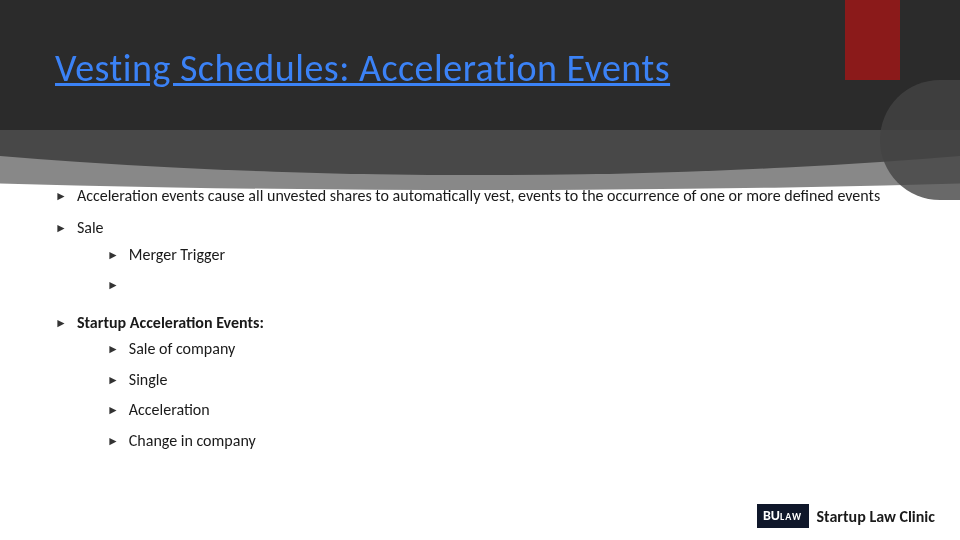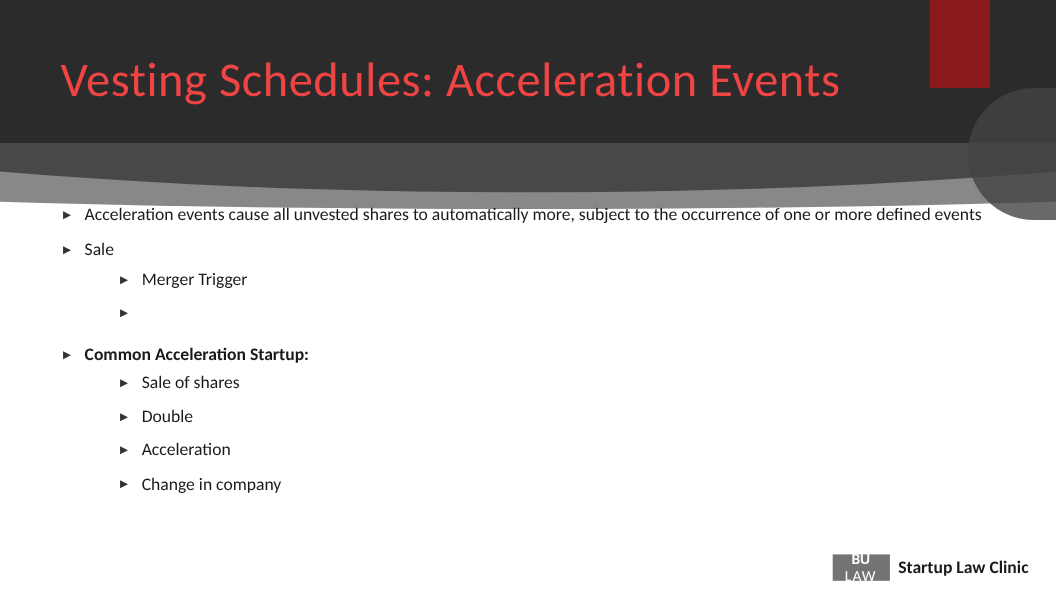--- a/index.html
+++ b/index.html
@@ -64,25 +64,26 @@
     
     .title-area {
       position: absolute;
       top: 45px;
       left: 55px;
       right: 130px;
       z-index: 20;
     }
 
     .slide-title {
-      color: #ef4444;
-      font-size: 44px;
+      color: #3b82f6;
+      font-size: 38px;
       font-weight: 300;
       letter-spacing: 0.5px;
       white-space: nowrap;
+      text-decoration: underline;
     }
 
     
     .content-area {
       position: absolute;
       top: 185px;
       left: 55px;
       right: 55px;
       bottom: 60px;
       z-index: 20;
@@ -149,39 +150,39 @@
       bottom: 12px;
       right: 25px;
       display: flex;
       align-items: center;
       z-index: 30;
     }
 
     .bu-logo-box {
       width: 52px;
       height: 24px;
-      background: #737373;
-      display: flex;
-      flex-direction: column;
+      background: #0f172a;
+      display: flex;
+      flex-direction: row;
       align-items: center;
       justify-content: center;
       margin-right: 8px;
     }
 
     .bu-logo-text-bu {
       color: #ffffff;
       font-size: 14px;
       font-weight: 700;
       line-height: 1;
     }
 
     .bu-logo-text-law {
       color: #ffffff;
-      font-size: 14px;
-      font-weight: 400;
+      font-size: 10px;
+      font-weight: 700;
       letter-spacing: 1px;
       line-height: 1;
       margin-top: 1px;
     }
 
     .startup-law-clinic {
       color: #1a1a1a;
       font-size: 16px;
       font-weight: 600;
     }
@@ -210,21 +211,21 @@
 </div>
 
 <div class="title-area">
   <h1 class="slide-title">Vesting Schedules: Acceleration Events</h1>
 </div>
 
 <div class="content-area">
 
   <div class="bullet-item">
     <span class="bullet-arrow">►</span>
-    <span class="bullet-text">Acceleration events cause all unvested shares to automatically more, subject to the occurrence of one or more defined events</span>
+    <span class="bullet-text">Acceleration events cause all unvested shares to automatically vest, events to the occurrence of one or more defined events</span>
   </div>
 
   <div class="bullet-item">
     <span class="bullet-arrow">►</span>
     <div style="flex:1;">
       <span class="bullet-text">Sale</span>
       <div class="sub-list">
         <div class="sub-bullet-item">
           <span class="bullet-arrow">►</span>
           <span>Merger Trigger</span>
@@ -232,29 +233,29 @@
         <div class="sub-bullet-item">
           <span class="bullet-arrow">►</span>
         </div>
       </div>
     </div>
   </div>
 
   <div class="bullet-item">
     <span class="bullet-arrow">►</span>
     <div style="flex:1;">
-      <span class="bullet-text bold-text">Common Acceleration Startup:</span>
+      <span class="bullet-text bold-text">Startup Acceleration Events:</span>
       <div class="sub-sub-list">
         <div class="sub-sub-bullet-item">
           <span class="bullet-arrow">►</span>
-          <span>Sale of shares</span>
-        </div>
-        <div class="sub-sub-bullet-item">
-          <span class="bullet-arrow">►</span>
-          <span>Double</span>
+          <span>Sale of company</span>
+        </div>
+        <div class="sub-sub-bullet-item">
+          <span class="bullet-arrow">►</span>
+          <span>Single</span>
         </div>
         <div class="sub-sub-bullet-item">
           <span class="bullet-arrow">►</span>
           <span>Acceleration</span>
         </div>
         <div class="sub-sub-bullet-item">
           <span class="bullet-arrow">►</span>
           <span>Change in company</span>
         </div>
       </div>

